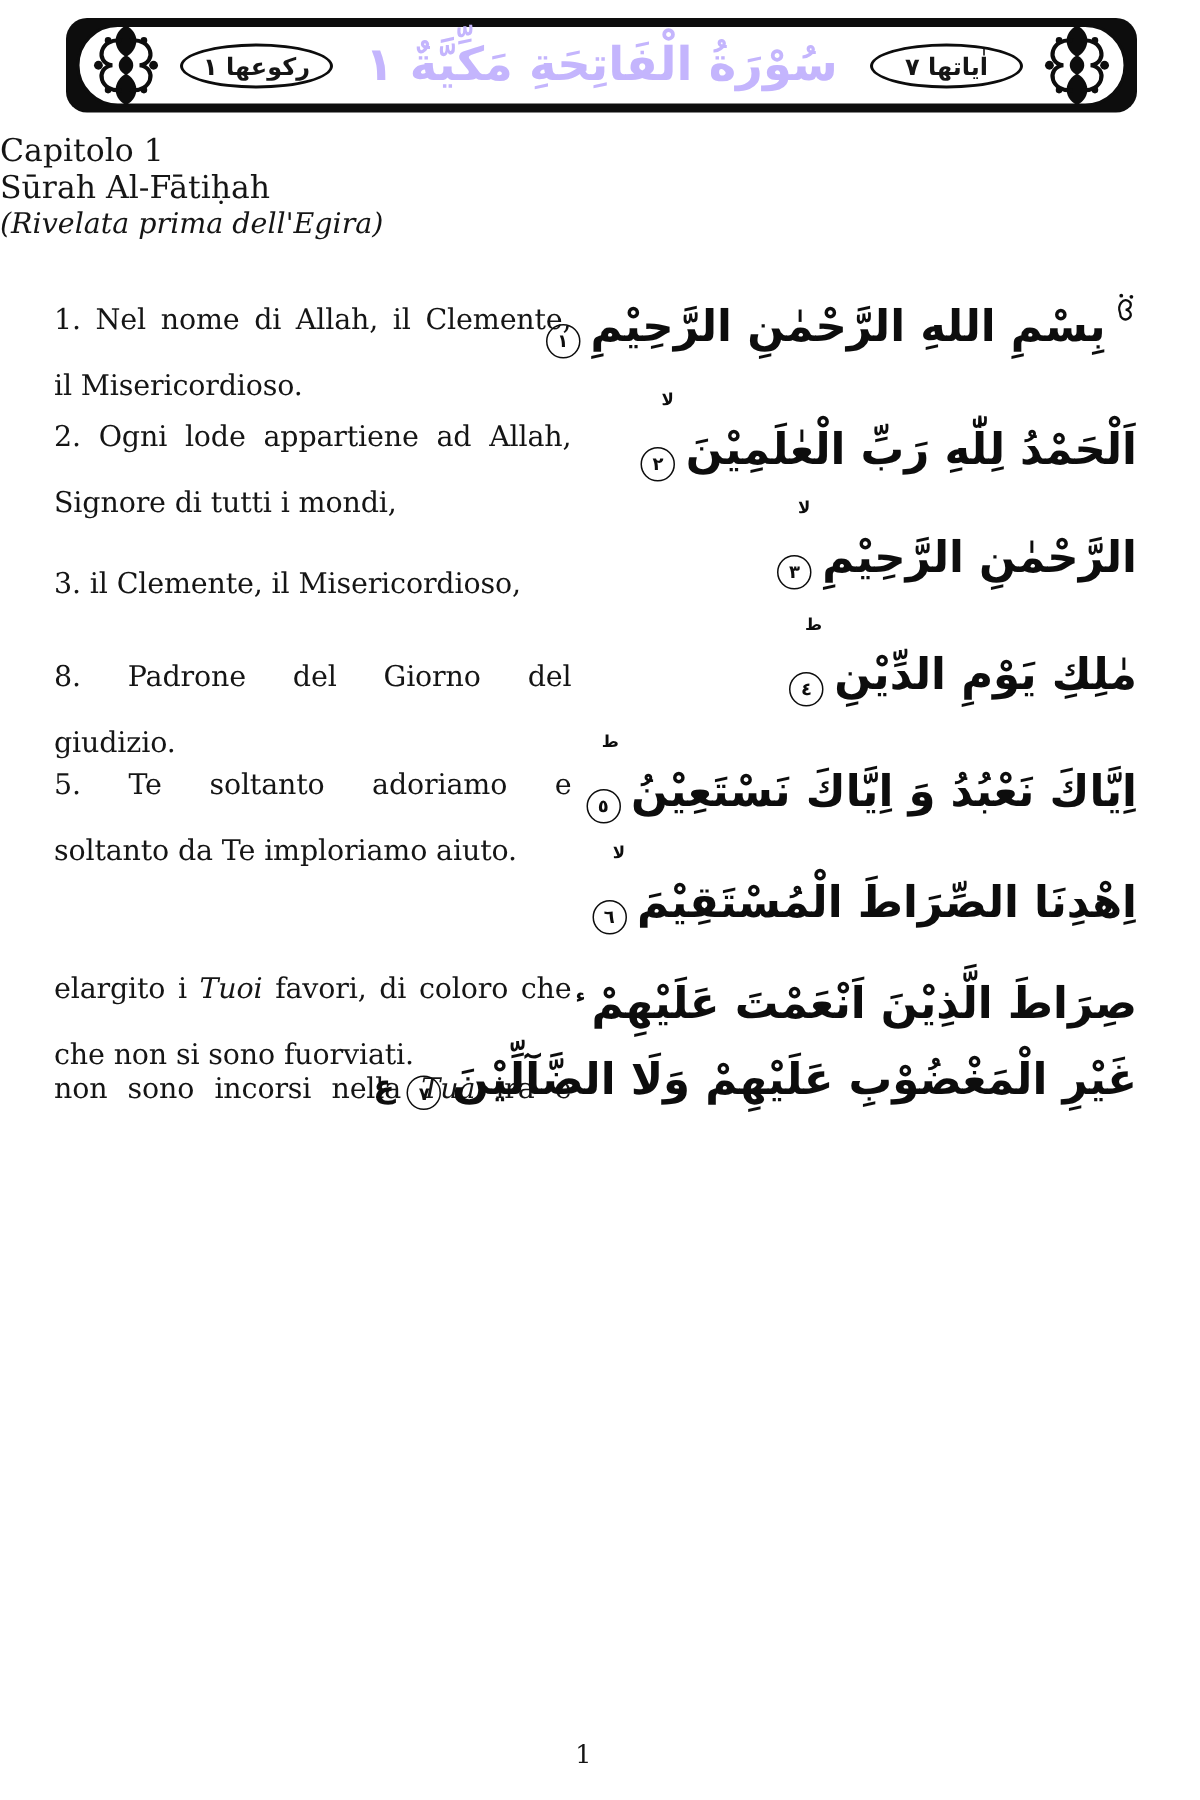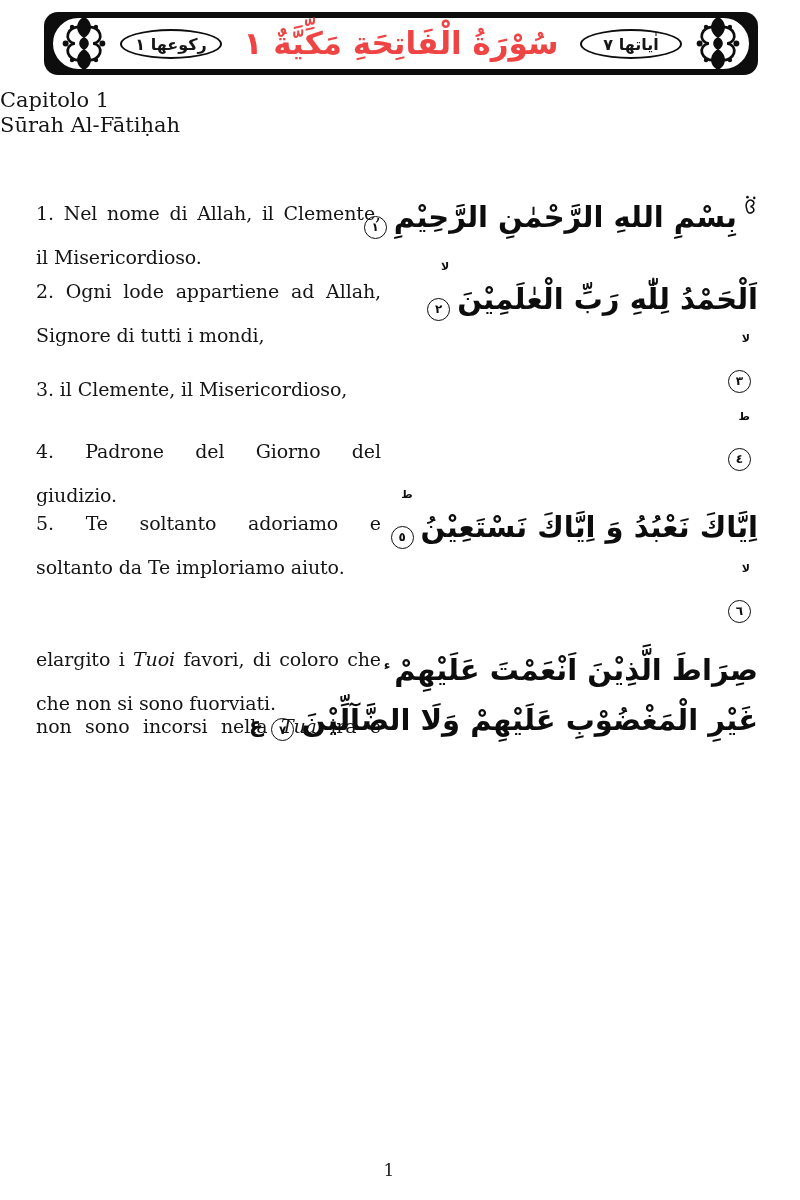--- a/index.html
+++ b/index.html
@@ -18,21 +18,21 @@
   .ornament.right{right:12px;transform:scaleX(-1);}
   .cartouche{position:absolute;top:17px;height:30px;min-width:102px;
     border:2.2px solid #0d0d0d;border-radius:50%;background:#fff;
     display:flex;align-items:center;justify-content:center;
     font-family:"DejaVu Sans","Liberation Sans",sans-serif;
     font-size:16px;font-weight:bold;direction:rtl;padding:0 10px;box-sizing:border-box;}
   .cartouche.left{left:76px;}
   .cartouche.right{right:76px;}
   .band-title{position:absolute;top:8px;left:0;right:0;text-align:center;
     font-family:"DejaVu Sans","Liberation Sans",sans-serif;
-    font-size:31px;font-weight:bold;direction:rtl;color:#ef4444;line-height:46px;}
+    font-size:31px;font-weight:bold;direction:rtl;color:#c4b5fd;line-height:46px;}
   
   .heading{position:absolute;top:88px;left:0;width:786px;text-align:left;line-height:24.5px;}
   .heading .cap{font-size:21px;}
   .heading .sur{font-size:21px;}
   .heading .rev{font-size:19px;font-style:italic;}
   
   .it{position:absolute;left:36px;width:345px;font-size:19px;line-height:23.5px;
     letter-spacing:-0.1px;}
   .it .line{display:block;text-align:justify;text-align-last:justify;}
   .it .line.last{text-align-last:left;margin-top:20px;}
@@ -96,20 +96,21 @@
     </svg>
 
     <div class="cartouche left">ركوعها ١</div>
     <div class="cartouche right">اٰياتها ٧</div>
     <div class="band-title">سُوْرَةُ الْفَاتِحَةِ مَكِّيَّةٌ ١</div>
   </div>
 
   <div class="heading">
     <div class="cap">Capitolo 1</div>
     <div class="sur">Sūrah Al-Fātiḥah</div>
+    <div class="rev">(Rivelata prima dell'Egira)</div>
   </div>
 
   <div class="it" style="top:202px">
     <span class="line">1. Nel nome di Allah, il Clemente,</span>
     <span class="line last">il Misericordioso.</span>
   </div>
   <div class="ar" style="top:192px">
     <svg class="startmark" width="15" height="22" viewBox="0 0 20 28">
       <path d="M5 19 C2 11 8 6 12 8 C16 10 15 15 10 16 C15 17 16 22 12 24 C8 26 5 23 5 19 Z" fill="none" stroke="#0d0d0d" stroke-width="2"></path>
       <circle cx="6" cy="3.5" r="1.7" fill="#0d0d0d"></circle>
@@ -122,41 +123,41 @@
     <span class="line last">Signore di tutti i mondi,</span>
   </div>
   <div class="ar" style="top:274px">
     <span>اَلْحَمْدُ لِلّٰهِ رَبِّ الْعٰلَمِيْنَ</span><span class="mwrap"><span class="waqf">لا</span><span class="circ">٢</span></span>
   </div>
 
   <div class="it" style="top:358px">
     <span class="line last">3. il Clemente, il Misericordioso,</span>
   </div>
   <div class="ar" style="top:346px">
-    <span class="mwrap"><span class="waqf">لا</span><span class="circ">٣</span></span>
+    <span>الرَّحْمٰنِ الرَّحِيْمِ</span><span class="mwrap"><span class="waqf">لا</span><span class="circ">٣</span></span>
   </div>
 
   <div class="it" style="top:440px">
-    <span class="line">4. Padrone del Giorno del</span>
+    <span class="line">8. Padrone del Giorno del</span>
     <span class="line last">giudizio.</span>
   </div>
   <div class="ar" style="top:424px">
-    <span class="mwrap"><span class="waqf">ط</span><span class="circ">٤</span></span>
+    <span>مٰلِكِ يَوْمِ الدِّيْنِ</span><span class="mwrap"><span class="waqf">ط</span><span class="circ">٤</span></span>
   </div>
 
   <div class="it" style="top:512px">
     <span class="line">5. Te soltanto adoriamo e</span>
     <span class="line last">soltanto da Te imploriamo aiuto.</span>
   </div>
   <div class="ar" style="top:502px">
     <span>اِيَّاكَ نَعْبُدُ وَ اِيَّاكَ نَسْتَعِيْنُ</span><span class="mwrap"><span class="waqf">ط</span><span class="circ">٥</span></span>
   </div>
 
   <div class="ar" style="top:576px">
-    <span class="mwrap"><span class="waqf">لا</span><span class="circ">٦</span></span>
+    <span>اِهْدِنَا الصِّرَاطَ الْمُسْتَقِيْمَ</span><span class="mwrap"><span class="waqf">لا</span><span class="circ">٦</span></span>
   </div>
 
   <div class="it" style="top:648px">
     <span class="line"><span>elargito i </span><em>Tuoi</em><span> favori, di coloro che</span></span>
     <span class="line last">che non si sono fuorviati.</span>
     <span class="line"><span>non sono incorsi nella </span><em>Tua</em><span> ira e</span></span>
   </div>
   <div class="ar" style="top:640px">
     <div><span>صِرَاطَ الَّذِيْنَ اَنْعَمْتَ عَلَيْهِمْ</span><span class="hi-mark">ء</span></div>
     <div><span>غَيْرِ الْمَغْضُوْبِ عَلَيْهِمْ وَلَا الضَّآلِّيْنَ</span><span class="mwrap"><span class="waqf"></span><span class="circ">٧</span></span><span class="ruku">ع</span></div>

